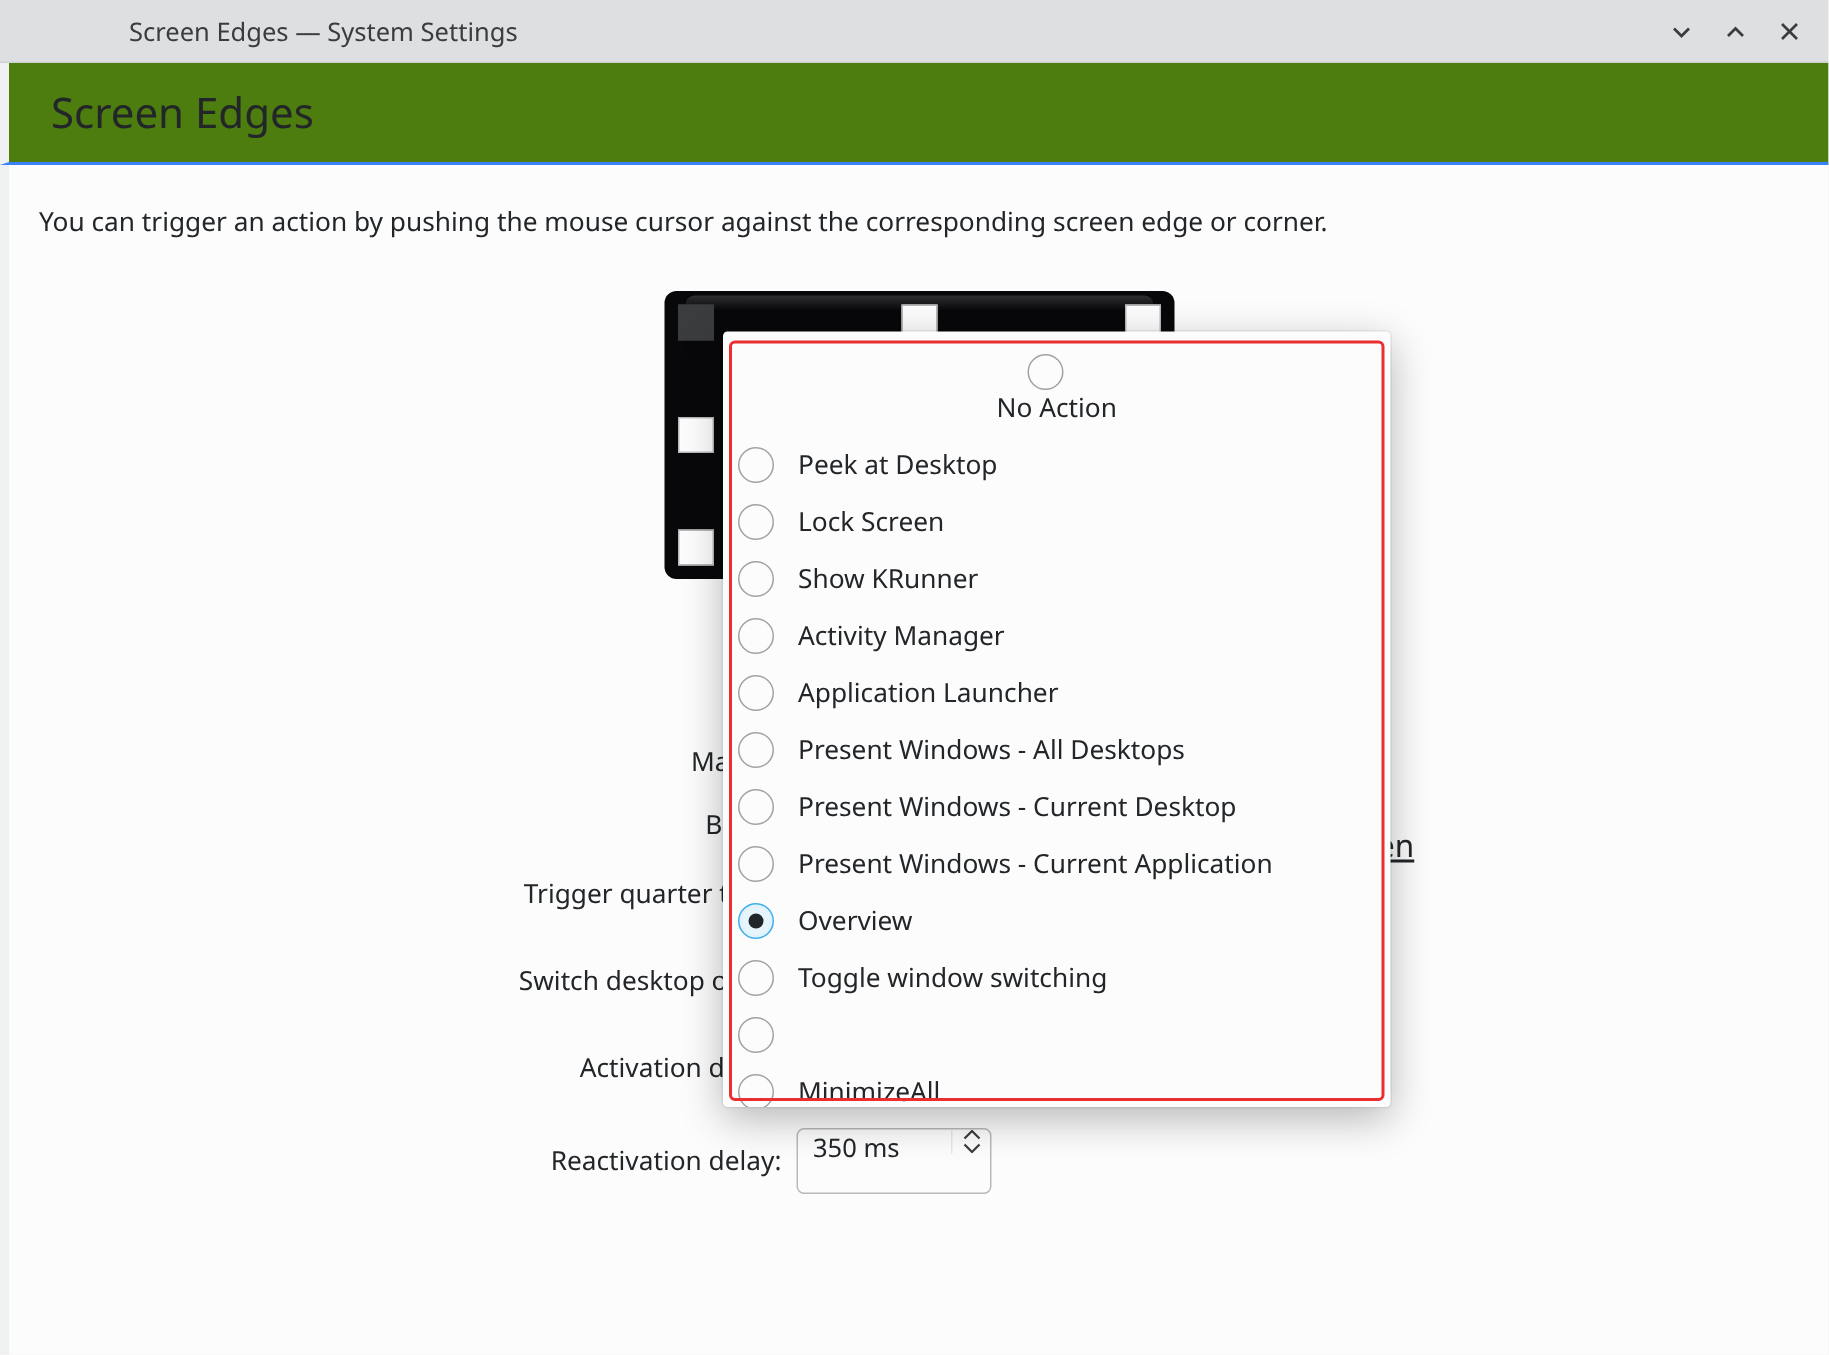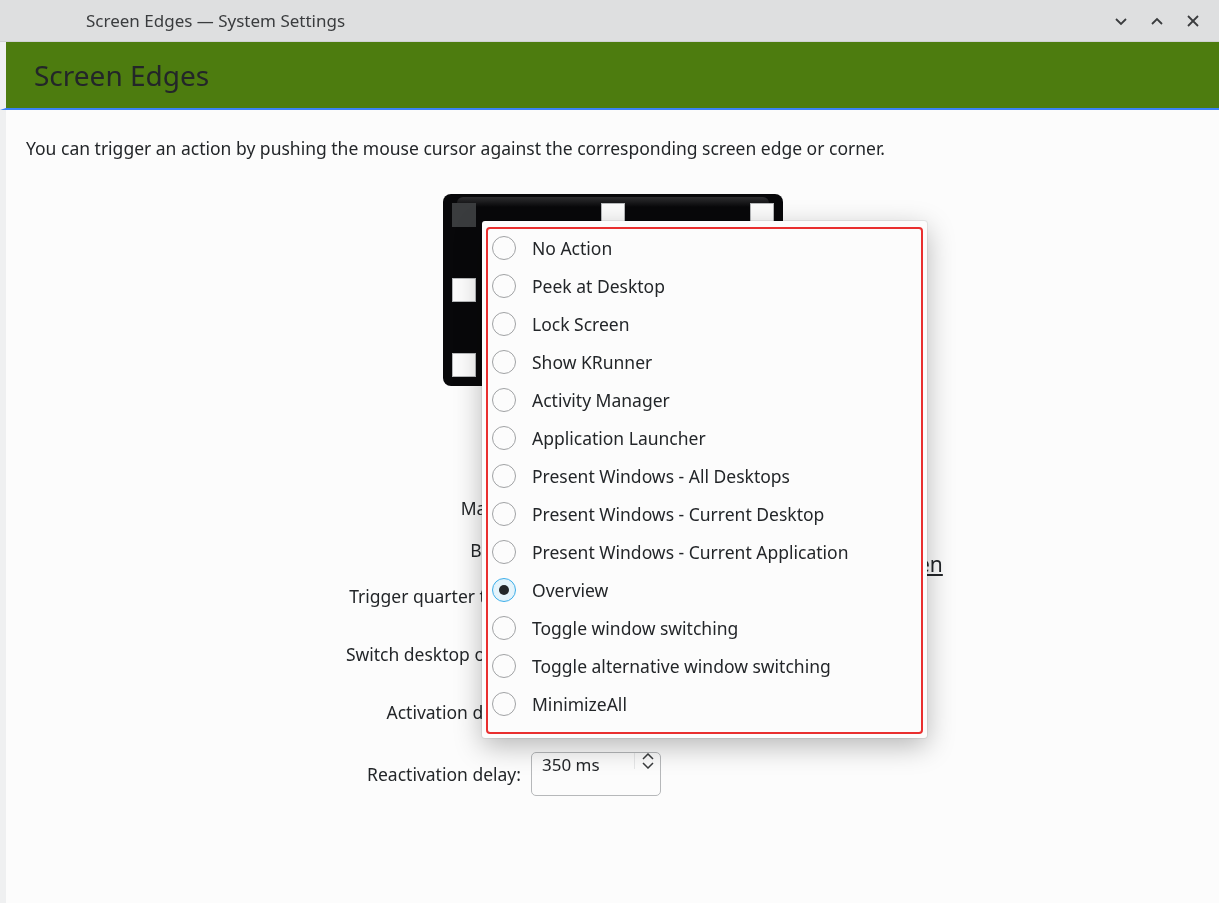--- a/index.html
+++ b/index.html
@@ -160,21 +160,21 @@
     left: 4px; top: 6px; right: 4px; bottom: 4px;
     border: 2px solid #e92f2f;
     border-radius: 4px;
   }
   .radio-item {
     display: flex;
     align-items: center;
     padding: 7px 10px 7px 10px;
     cursor: pointer;
   }
-  .radio-item:first-child { padding-top: 15px; }
+  .radio-item:first-child { padding-top: 15px; flex-direction: column; }
   .radio-outer {
     width: 24px; height: 24px;
     border: 1.5px solid #a0a2a4;
     border-radius: 50%;
     display: flex; align-items:center; justify-content:center;
     margin-right: 16px;
     background: #fcfcfc;
   }
   .radio-item.selected .radio-outer {
     border-color: #3daee9;
@@ -335,21 +335,20 @@
             <div class="radio-inner"></div>
           </div>
           <span class="radio-label">Overview</span>
         </div>
         <div class="radio-item">
           <div class="radio-outer"></div>
           <span class="radio-label">Toggle window switching</span>
         </div>
         <div class="radio-item">
           <div class="radio-outer"></div>
-          <span class="radio-label">Toggle alternative window switching</span>
         </div>
         <div class="radio-item">
           <div class="radio-outer"></div>
           <span class="radio-label">MinimizeAll</span>
         </div>
       </div>
     <div class="popup-overlay-border"></div>
   </div>
 </div>
 

